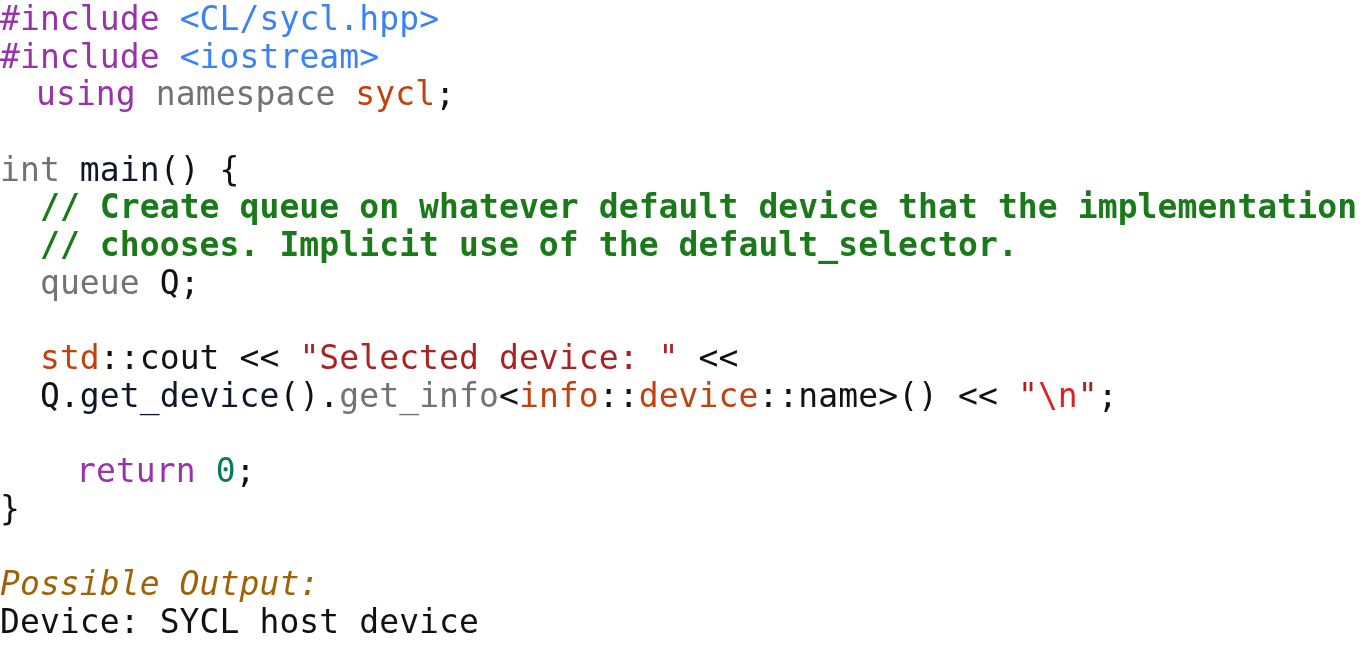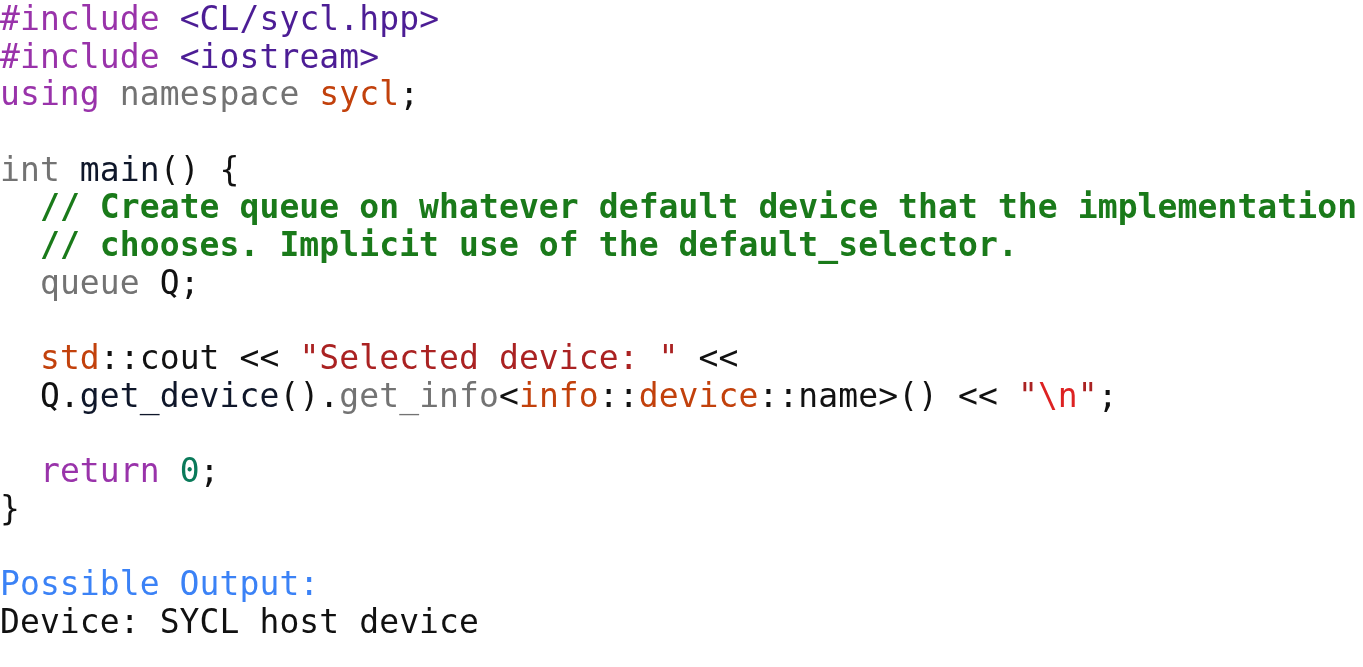--- a/index.html
+++ b/index.html
@@ -29,30 +29,30 @@
   .code-line {
     height: 37.7px;
     white-space: pre;
     display: block;
     font-family: "DejaVu Sans Mono", "Liberation Mono", monospace;
   }
   .tok { white-space: pre; font-family: "DejaVu Sans Mono", "Liberation Mono", monospace; text-align: center; }
 
   
   .t-pre     { color: #9933aa; }  
-  .t-kw      { color: #9933aa; }  
-  .t-inc     { color: #4c1d95; }  
+  .t-kw      { color: #9933aa; margin-left: 36px; }  
+  .t-inc     { color: #3b82f6; }  
   .t-str     { color: #aa2222; }  
   .t-esc     { color: #dd2222; }  
   .t-type    { color: #737373; }  
   .t-ns      { color: #c2410c; }  
   .t-cmt     { color: #1a7a1a; font-weight: bold; }  
   .t-fn      { color: #0f172a; }  
   .t-num     { color: #0a7a5a; }  
   .t-plain   { color: #111111; }  
   .t-out     { color: #111111; margin-top: 28px; }  
-  .t-cap     { color: #3b82f6; } 
+  .t-cap     { color: #a16207; font-style: italic; } 
   .t-blank   { color: transparent; }
 </style>
 </head>
 <body>
 
 <div id="code-listing" style="background: rgb(255, 255, 255);"><div class="code-line"><span class="tok t-pre">#include</span><span class="tok t-plain"> </span><span class="tok t-inc">&lt;CL/sycl.hpp&gt;</span></div><div class="code-line"><span class="tok t-pre">#include</span><span class="tok t-plain"> </span><span class="tok t-inc">&lt;iostream&gt;</span></div><div class="code-line"><span class="tok t-kw">using</span><span class="tok t-plain"> </span><span class="tok t-type">namespace</span><span class="tok t-plain"> </span><span class="tok t-ns">sycl</span><span class="tok t-plain">;</span></div><div class="code-line"><span class="tok t-blank"> </span></div><div class="code-line"><span class="tok t-type">int</span><span class="tok t-plain"> </span><span class="tok t-fn">main</span><span class="tok t-plain">() {</span></div><div class="code-line"><span class="tok t-plain">  </span><span class="tok t-cmt">// Create queue on whatever default device that the implementation</span></div><div class="code-line"><span class="tok t-plain">  </span><span class="tok t-cmt">// chooses. Implicit use of the default_selector.</span></div><div class="code-line"><span class="tok t-plain">  </span><span class="tok t-type">queue</span><span class="tok t-plain"> Q;</span></div><div class="code-line"><span class="tok t-blank"> </span></div><div class="code-line"><span class="tok t-plain">  </span><span class="tok t-ns">std</span><span class="tok t-plain">::cout &lt;&lt; </span><span class="tok t-str">"Selected device: "</span><span class="tok t-plain"> &lt;&lt;</span></div><div class="code-line"><span class="tok t-plain">  Q.</span><span class="tok t-fn">get_device</span><span class="tok t-plain">().</span><span class="tok t-type">get_info</span><span class="tok t-plain">&lt;</span><span class="tok t-ns">info</span><span class="tok t-plain">::</span><span class="tok t-ns">device</span><span class="tok t-plain">::name&gt;() &lt;&lt; </span><span class="tok t-str">"</span><span class="tok t-esc">\n</span><span class="tok t-str">"</span><span class="tok t-plain">;</span></div><div class="code-line"><span class="tok t-blank"> </span></div><div class="code-line"><span class="tok t-plain">  </span><span class="tok t-kw">return</span><span class="tok t-plain"> </span><span class="tok t-num">0</span><span class="tok t-plain">;</span></div><div class="code-line"><span class="tok t-plain">}</span></div><div class="code-line"><span class="tok t-blank"> </span></div><div class="code-line"><span class="tok t-cap">Possible Output:</span></div><div class="code-line"><span class="tok t-out">Device: SYCL host device</span></div></div>
 
 </body></html>

